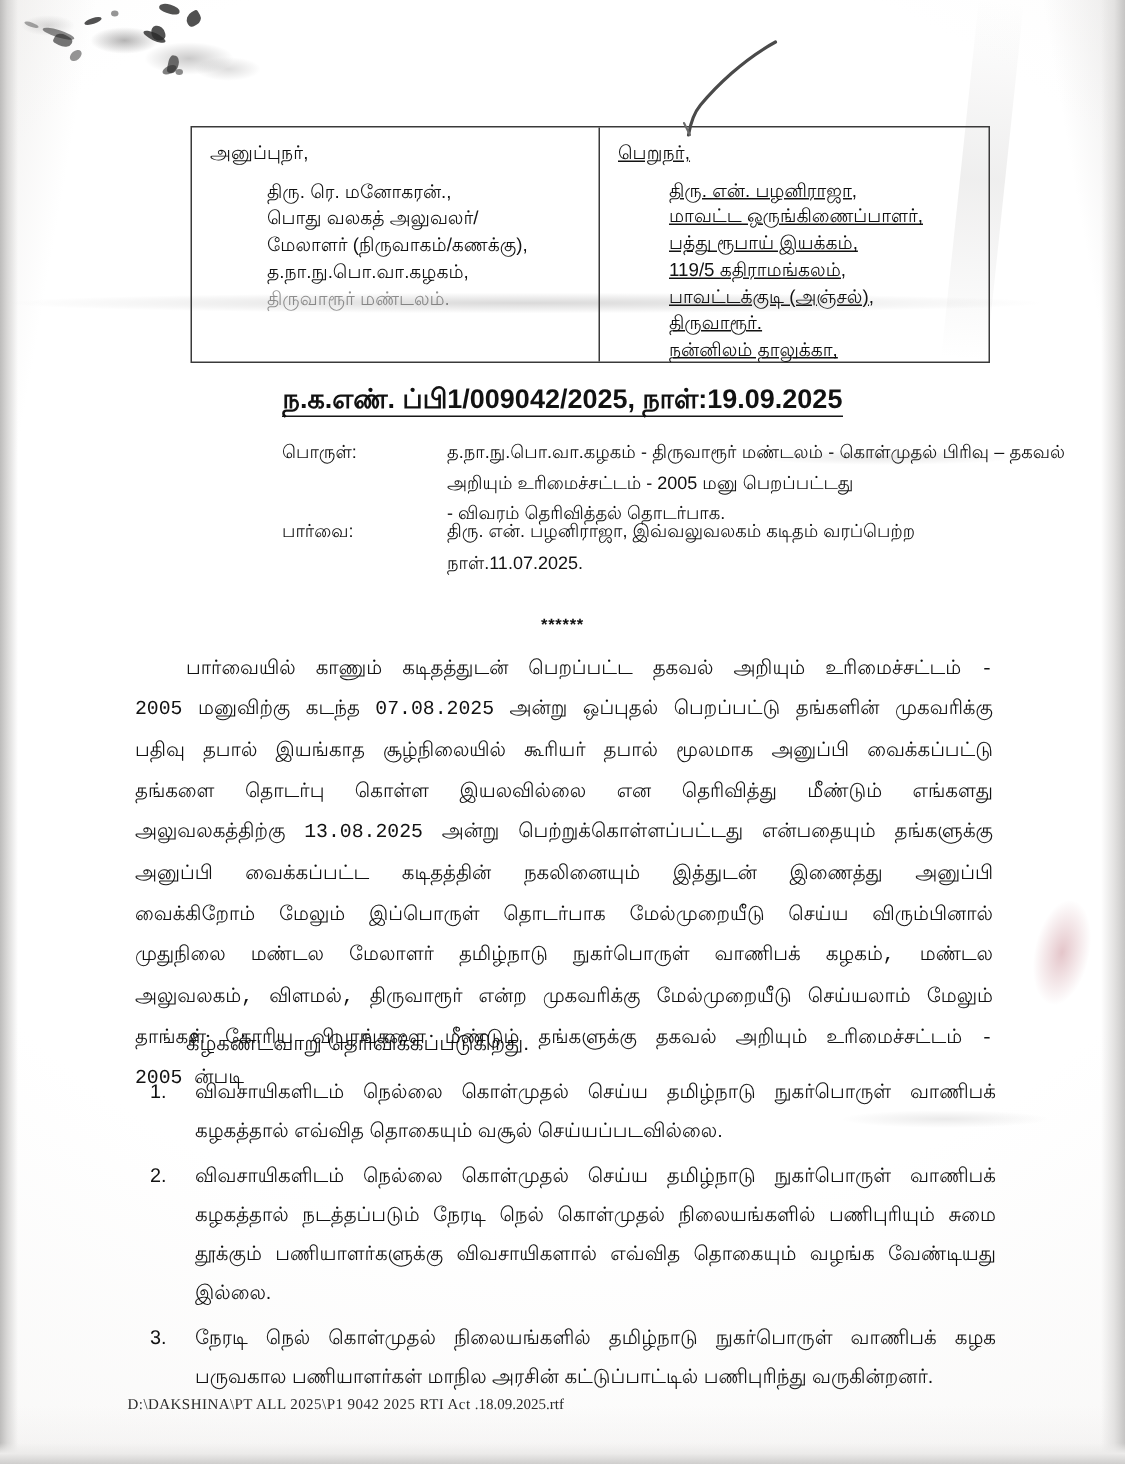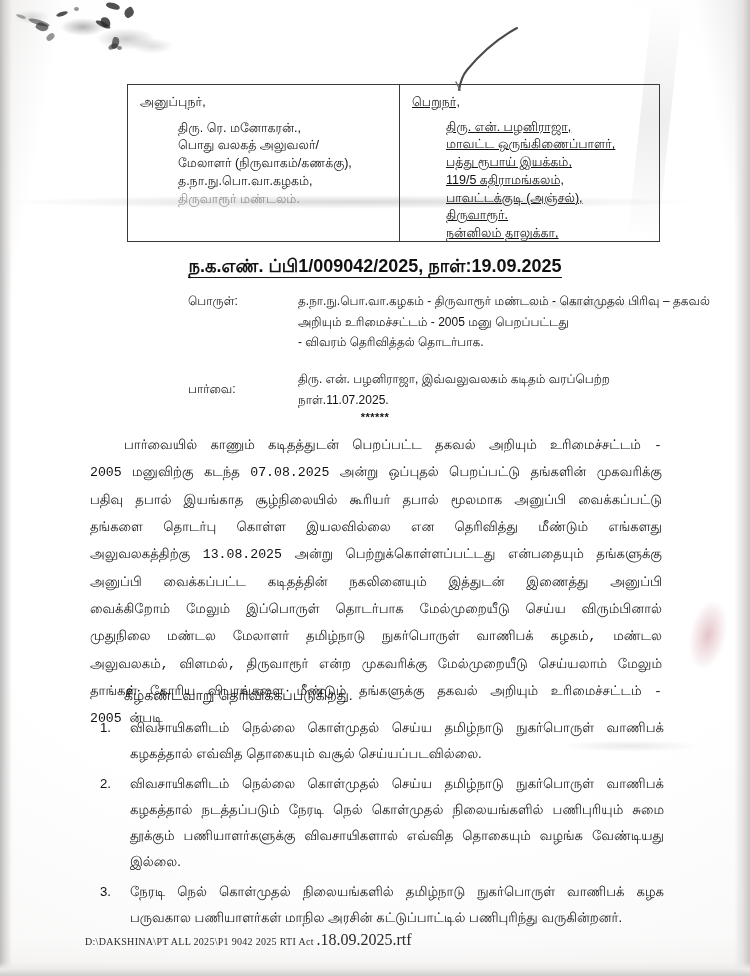--- a/index.html
+++ b/index.html
@@ -145,21 +145,21 @@
     width: 88px;
     flex: 0 0 88px;
     text-align: left;
   }
   .field-value { width: 412px; }
   .field-value .just {
     text-align: justify;
     text-align-last: left;
   }
   #subject-row { left: 188px; top: 291px; }
-  #reference-row { left: 188px; top: 369px; align-items: center; }
+  #reference-row { left: 188px; top: 344px; }
 
   .stars {
     position: absolute;
     left: 0; right: 0;
     top: 411px;
     text-align: center;
     font-size: 11px;
     letter-spacing: .5px;
     font-weight: bold;
   }
@@ -218,21 +218,21 @@
     position: absolute;
     left: 85px;
     top: 931px;
     font-family: "Liberation Serif", serif;
     font-size: 10px;
     letter-spacing: .3px;
     color: #2a2a2a;
     white-space: nowrap;
   }
   .footer-path .big {
-    font-size: 16px;
+    font-size: 10px;
     letter-spacing: 0;
   }
 </style>
 </head>
 <body>
 
 <div class="page">
 
   <div class="paper-tone"></div>
   <div class="edge-left"></div>

